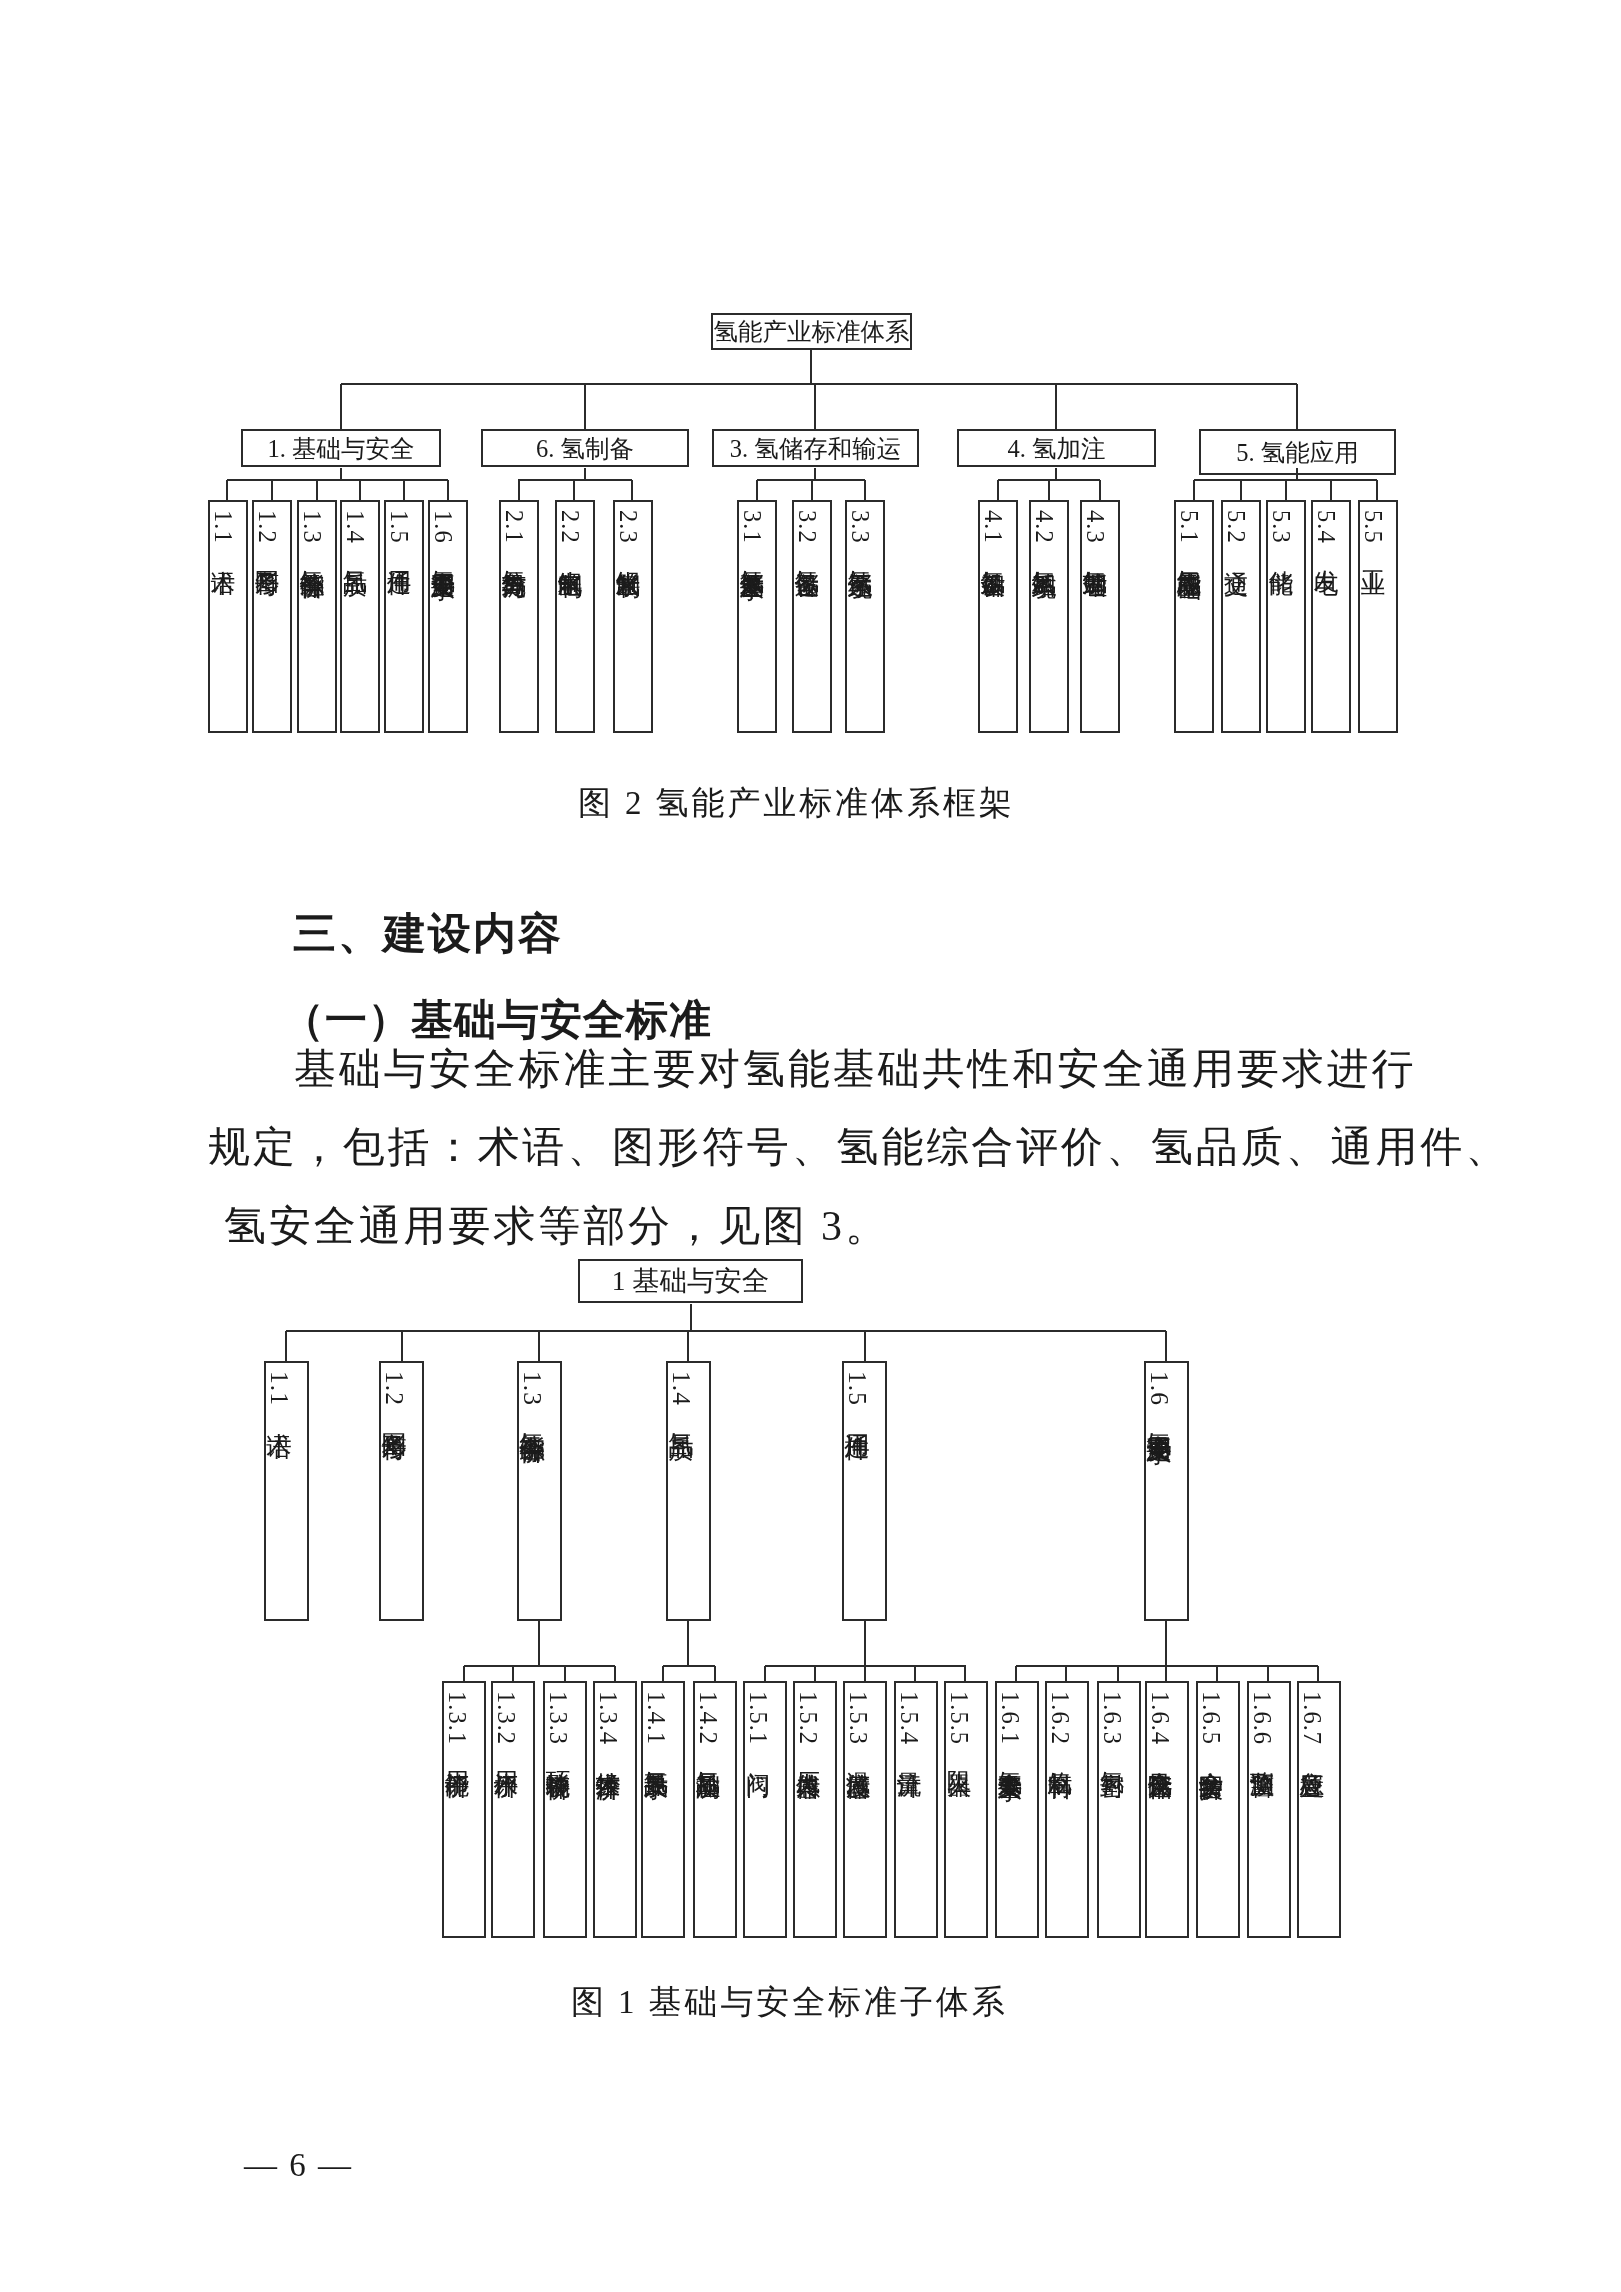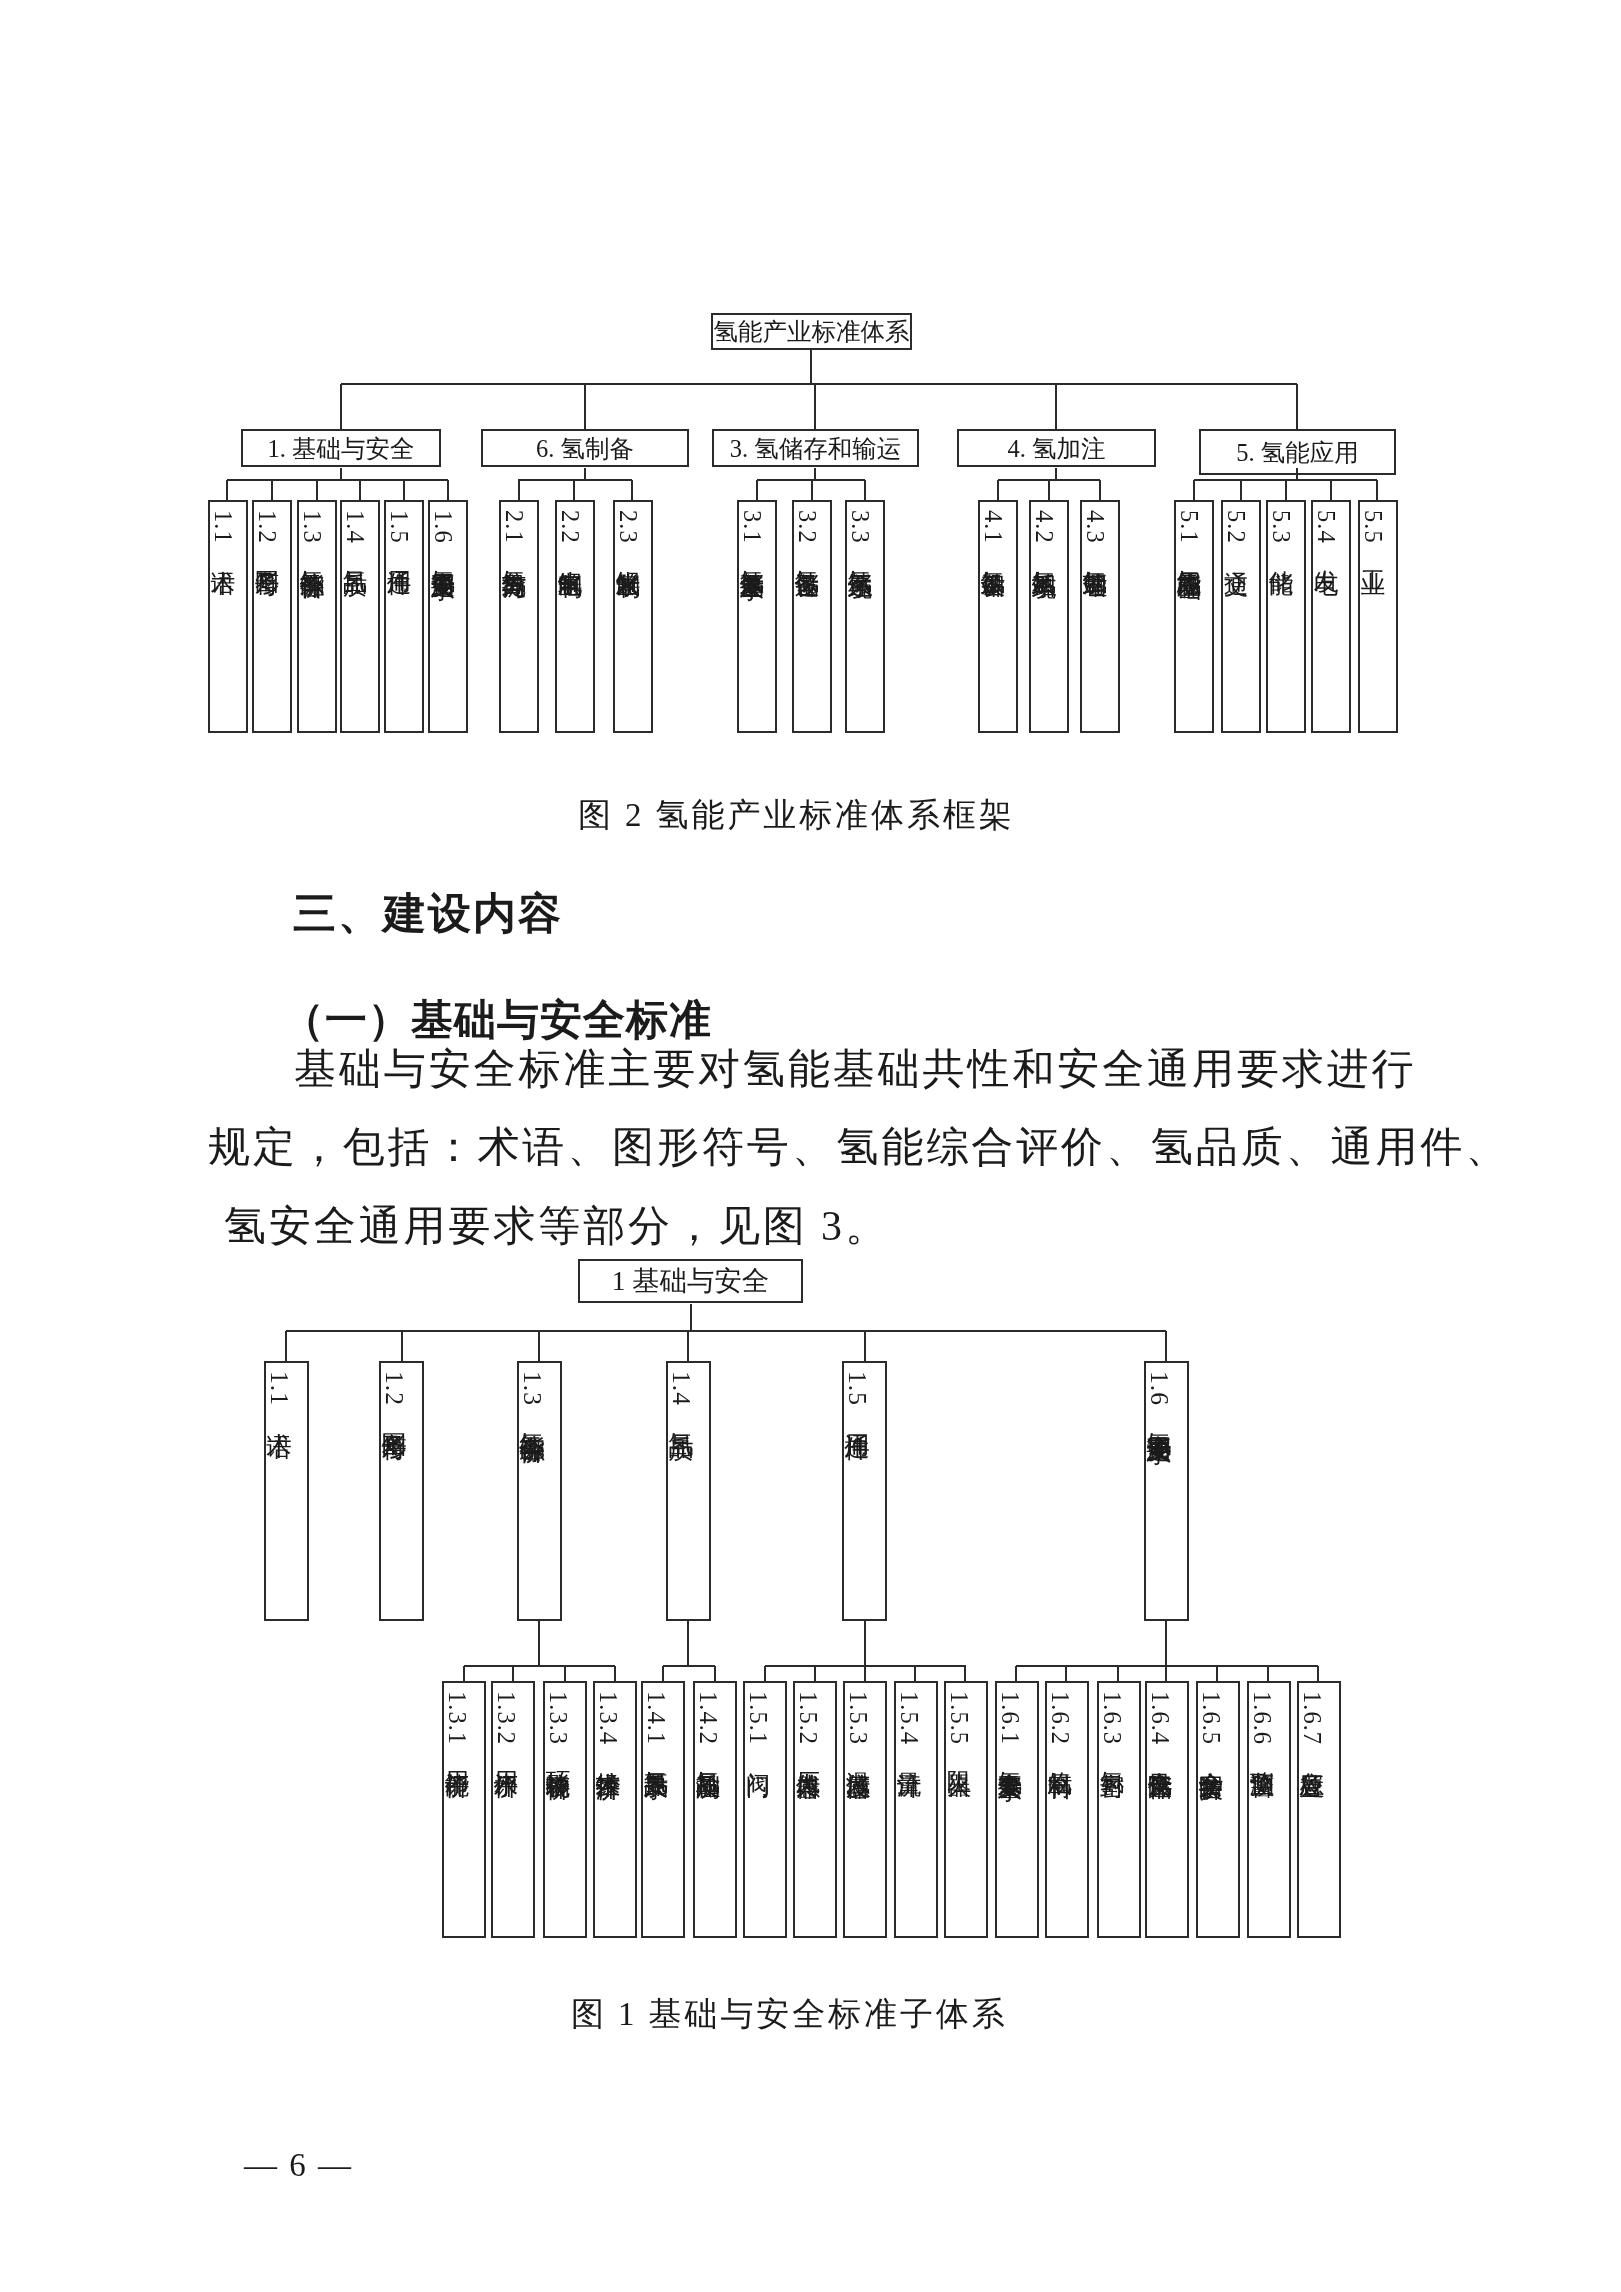--- a/index.html
+++ b/index.html
@@ -17,25 +17,25 @@
   .vbox {
     position:absolute; box-sizing:border-box;
     border:2px solid #2b2b2b; background:#fff;
     writing-mode:vertical-lr; text-orientation:mixed;
     padding-top:7.8px; letter-spacing:1px; line-height:1;
     display:block; text-align:left;
   }
   .vl { position:absolute; width:2px; background:#2b2b2b; }
   .hl { position:absolute; height:2px; background:#2b2b2b; }
   .caption {
-    position:absolute; font-size:33px; letter-spacing:2.9px; white-space:nowrap;margin-top:12px;
+    position:absolute; font-size:33px; letter-spacing:2.9px; white-space:nowrap;
   }
   .heading1 {
     position:absolute; font-family:"Liberation Sans", sans-serif;
-    font-weight:700; font-size:43px; letter-spacing:2px; white-space:nowrap;
+    font-weight:700; font-size:43px; letter-spacing:2px; white-space:nowrap;margin-top:20px;
   }
   .heading2 {
     position:absolute; font-weight:700; font-size:42px; letter-spacing:1px; white-space:nowrap;
   }
   .bodyline {
     position:absolute; font-size:42px; letter-spacing:2.9px; white-space:nowrap;
   }
   .pagenum {
     position:absolute; font-size:33px; letter-spacing:2px; white-space:nowrap;
   }

